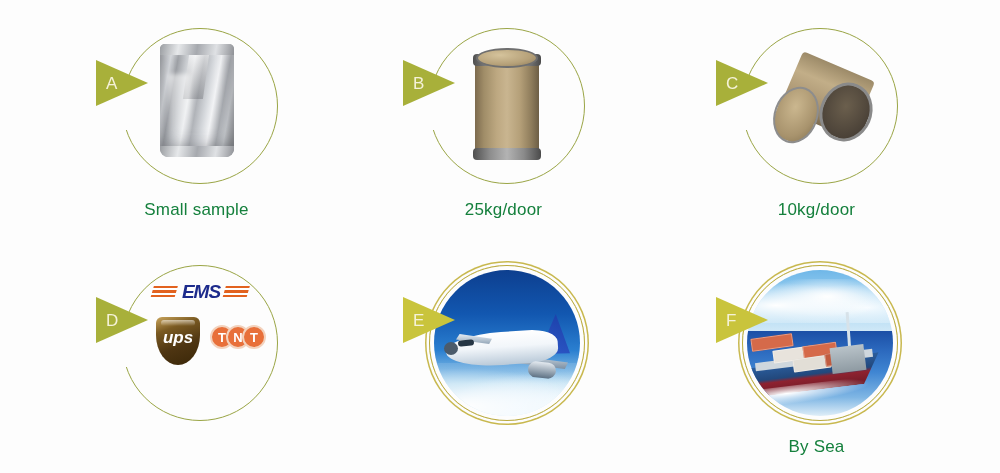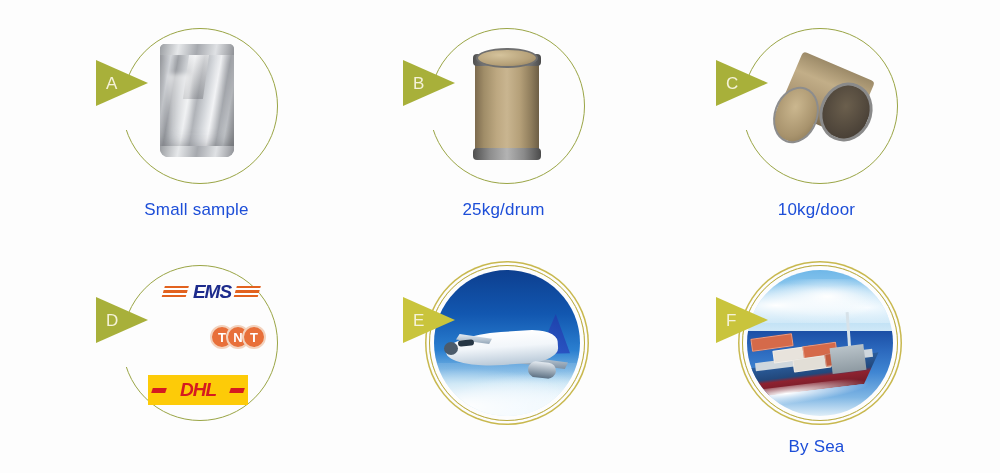--- a/index.html
+++ b/index.html
@@ -103,21 +103,21 @@
   }
 
   
   .caption {
     position: absolute;
     left: 0;
     top: 200px;
     width: 333px;
     text-align: center;
     font-size: 17px;
-    color: #1d4ed8;
+    color: #15803d;
     font-family: "Liberation Sans", sans-serif;
     letter-spacing: .2px;
   }
 
   
   .art { position: absolute; }
   .pouch {
     left: 38px; top: 16px; width: 74px; height: 113px;
     border-radius: 5px 5px 9px 9px;
     background:
@@ -193,21 +193,21 @@
     background: radial-gradient(ellipse at 42% 36%, #cbb78f, #a8936d 62%, #82714f);
     border: 2.5px solid #8d8d8d;
     box-sizing: border-box;
     transform: rotate(20deg);
   }
 
   
   .logos { left: 0; top: 0; width: 156px; height: 156px; }
 
   .lg-ems {
-    position: absolute; left: 41px; top: 16px; width: 96px; height: 24px;
+    position: absolute; left: 30px; top: 16px; width: 96px; height: 24px;
   }
   .lg-ems .bars-l, .lg-ems .bars-r {
     position: absolute; top: 5px; width: 24px; height: 13px;
     background: repeating-linear-gradient(180deg,#e2621f 0 2px, #ffffff 2px 4.5px);
     transform: skewX(-16deg);
   }
   .lg-ems .bars-l { left: 0; }
   .lg-ems .bars-r { right: 0; }
   .lg-ems .wd {
     position: absolute; left: 22px; top: 0px; width: 54px;
@@ -403,21 +403,21 @@
         <div class="rim-t"></div>
         <div class="lid"></div>
       </div>
     </div>
 
     <div class="arrow">
       <div class="tri"></div>
       <div class="letter">B</div>
     </div>
 
-    <div class="caption">25kg/drum</div>
+    <div class="caption">25kg/door</div>
   </div>
 
   <div class="pkg-cell row-top col-3">
     <div class="ring-wrap">
       <div class="ring"></div>
       <div class="ring-gap"></div>
 
       <div class="art drum2">
         <div class="tube"></div>
         <div class="mouth"></div>
@@ -439,32 +439,31 @@
       <div class="ring-gap"></div>
 
       <div class="art logos">
 
         <div class="lg-ems">
           <div class="bars-l"></div>
           <div class="bars-r"></div>
           <div class="wd">EMS</div>
         </div>
 
+        <div class="lg-ups">
+          <div class="ups-cap"></div>
+          <div class="ups-txt">ups</div>
+        </div>
 
         <div class="lg-tnt">
           <div class="o o1">T</div>
           <div class="o o2">N</div>
           <div class="o o3">T</div>
         </div>
 
-        <div class="lg-dhl">
-          <div class="sl-l"></div>
-          <div class="sl-r"></div>
-          <div class="dhl-txt">DHL</div>
-        </div>
 
       </div>
     </div>
 
     <div class="arrow">
       <div class="tri"></div>
       <div class="letter">D</div>
     </div>
 
   </div>

